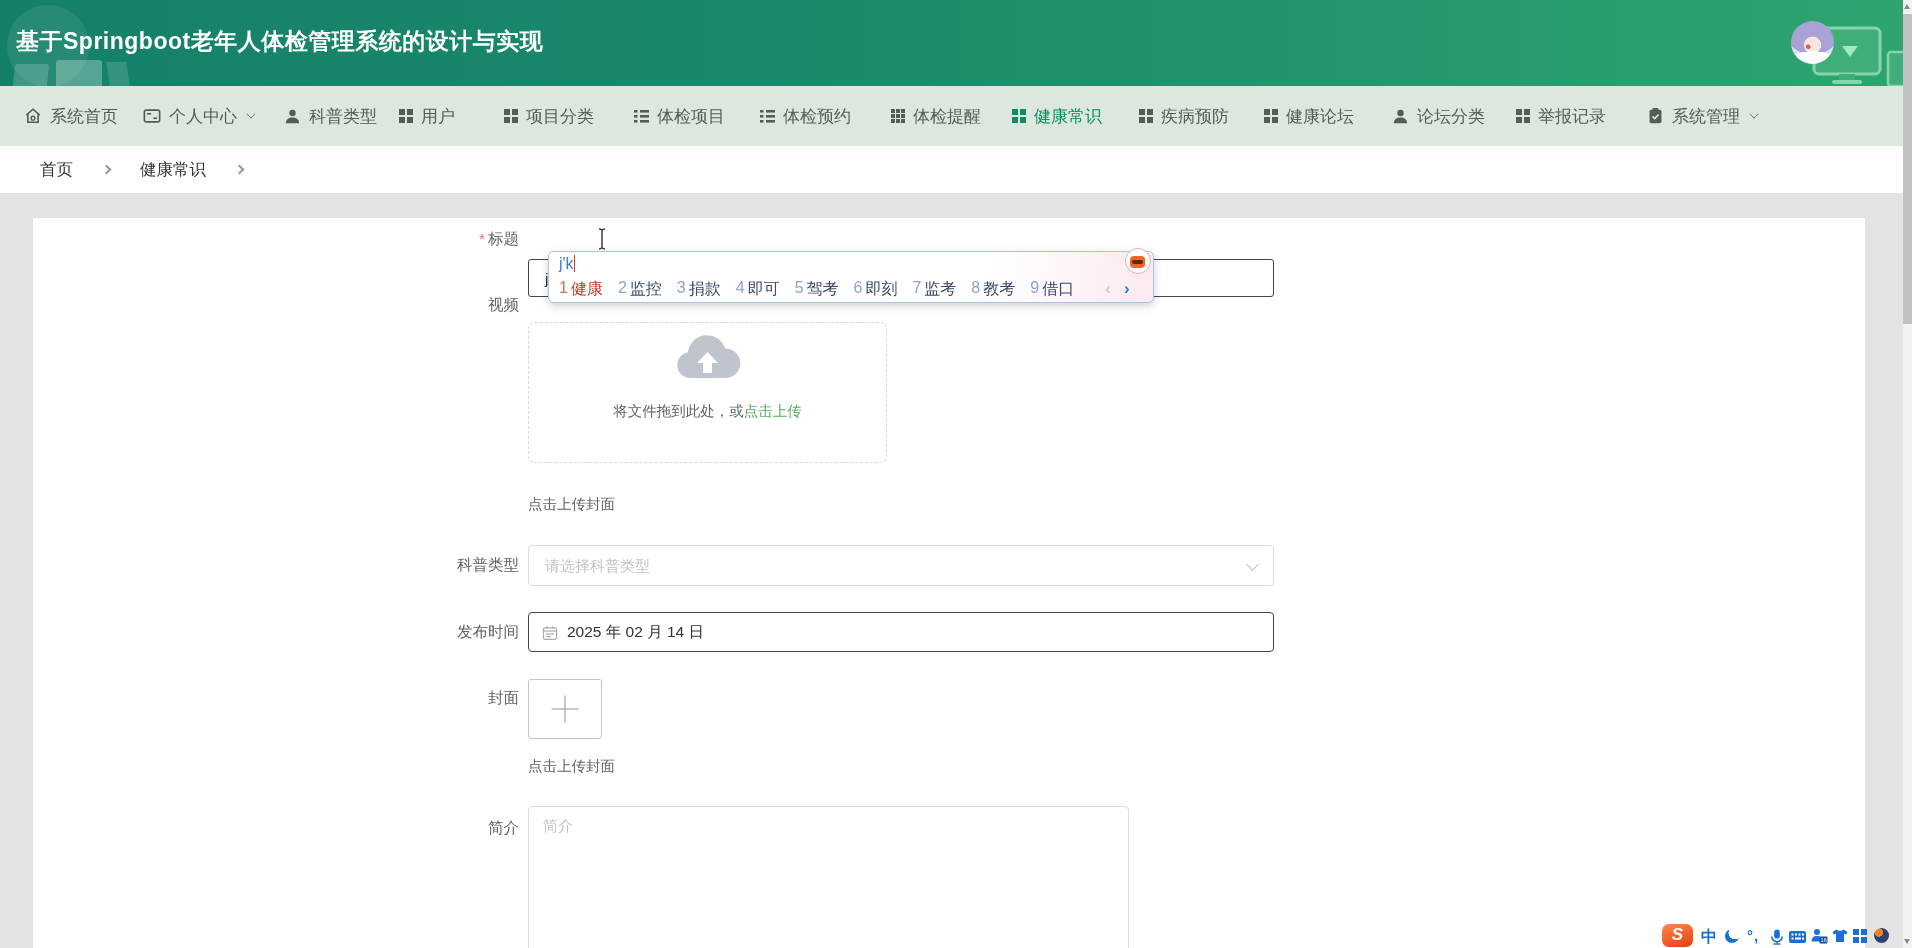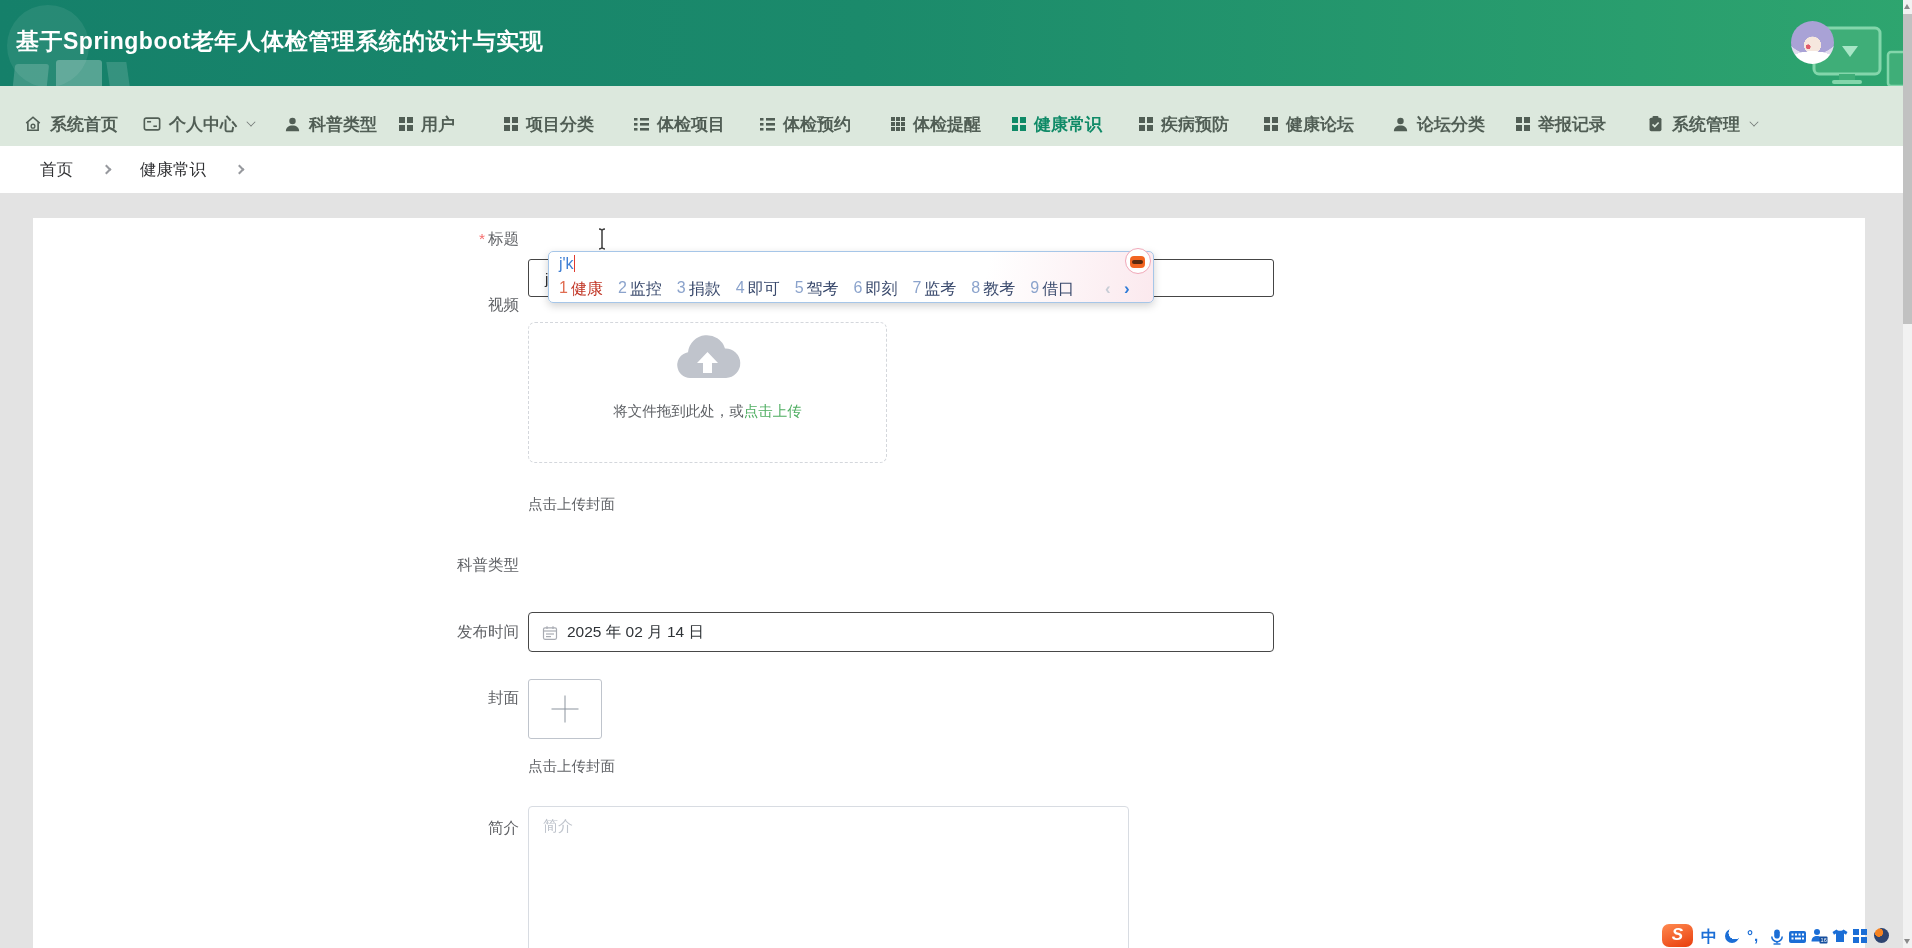--- a/index.html
+++ b/index.html
@@ -22,22 +22,22 @@
   .avatar { position:absolute; left:1791px; top:21px; width:43px; height:43px; border-radius:50%; z-index:3; overflow:hidden;
     background:
       radial-gradient(circle at 40% 60%, #e05a6a 0 6%, rgba(0,0,0,0) 7%),
       radial-gradient(ellipse 60% 30% at 50% 100%, #ffffff 0 98%, rgba(0,0,0,0) 100%),
       radial-gradient(circle at 50% 56%, #f6e7de 0 26%, rgba(0,0,0,0) 27%),
       radial-gradient(ellipse 62% 50% at 50% 28%, #a9a2d6 0 98%, rgba(0,0,0,0) 100%),
       linear-gradient(180deg,#b7b1dd 0%,#d9d4ec 55%,#efeaf4 100%); }
 
   
   .navbar { position:absolute; left:0; top:86px; width:1912px; height:60px; background:#dce8dd; }
-  .nav-item { position:absolute; top:8px; height:60px; display:flex; align-items:center; gap:8px;
-    color:#515e55; font-size:17px; cursor:pointer; white-space:nowrap;font-weight:bold; }
+  .nav-item { position:absolute; top:0; height:60px; display:flex; align-items:center; gap:8px;
+    color:#515e55; font-size:17px; cursor:pointer; white-space:nowrap; }
   .nav-item.active { color:#0f8a67; }
   .nav-item svg { display:block; }
   .icon-grid { width:14px; height:14px;
     background:linear-gradient(currentColor,currentColor) 0 0/6px 6px no-repeat,
                linear-gradient(currentColor,currentColor) 8px 0/6px 6px no-repeat,
                linear-gradient(currentColor,currentColor) 0 8px/6px 6px no-repeat,
                linear-gradient(currentColor,currentColor) 8px 8px/6px 6px no-repeat; }
   .icon-grid9 { width:14px; height:14px;
     background:linear-gradient(currentColor,currentColor) 0 0/4px 4px no-repeat,
                linear-gradient(currentColor,currentColor) 5px 0/4px 4px no-repeat,
@@ -338,20 +338,24 @@
         <path d="M33.5 20 L44 31 H38 V41 H29 V31 H23 Z" fill="#ffffff"></path>
       </svg>
     </div>
     <div class="drop-text">
       <span>将文件拖到此处，或</span><span class="link">点击上传</span>
     </div>
   </div>
   <div class="hint" style="top:495px">点击上传封面</div>
 
   <div class="f-label" style="top:555px">科普类型</div>
+  <div class="type-select">
+    <span class="placeholder">请选择科普类型</span>
+    <span class="sel-chev"></span>
+  </div>
 
   <div class="f-label" style="top:622px">发布时间</div>
   <div class="date-input">
     <svg class="cal" width="16" height="16" viewBox="0 0 16 16" fill="none" stroke="#a8abb2" stroke-width="1.2">
       <rect x="1.5" y="2.8" width="13" height="11.5" rx="1.5"></rect>
         <line x1="1.5" y1="6" x2="14.5" y2="6"></line>
       <line x1="5" y1="1.2" x2="5" y2="4"></line>
         <line x1="11" y1="1.2" x2="11" y2="4"></line>
       <line x1="4" y1="9" x2="12" y2="9"></line>
         <line x1="4" y1="11.6" x2="9" y2="11.6"></line>

